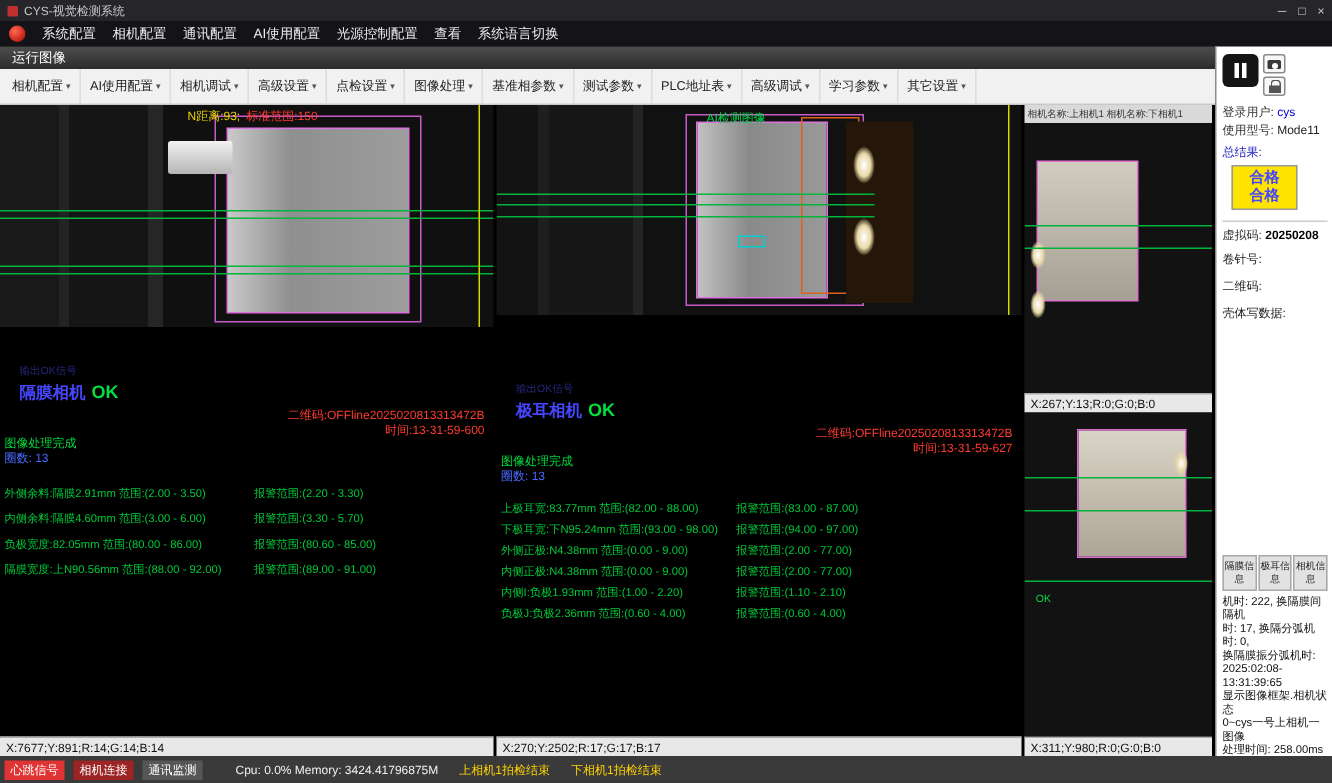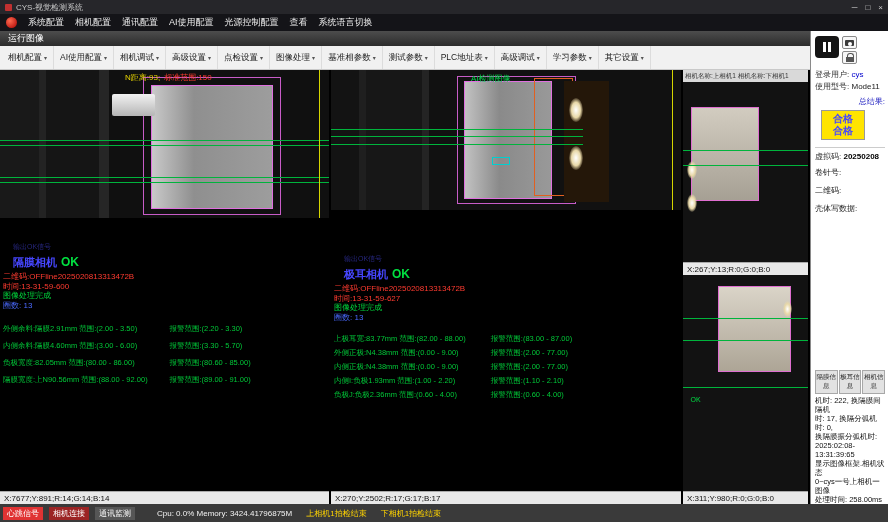--- a/index.html
+++ b/index.html
@@ -59,21 +59,21 @@
           background:radial-gradient(ellipse at center,#fff 0,#e8d8a8 45%,rgba(60,40,10,0) 75%); }
   .cyan-r { left:46%; top:62%; width:18px; height:8px; border:1px solid #00cfcf; }
   .ai-label { top:3px; left:40%; color:#00d84a; font-size:8px; }
 
   .results { flex:1; padding:0 6px 0 3px; overflow:hidden; }
   .results .sig { color:#26267e; font-size:7px; margin-left:10px; }
   .title-row { margin-left:10px; margin-bottom:2px; }
   .cam-title { color:#4646ff; font-size:11px; font-weight:bold; }
   .okv { color:#00e040; font-size:12px; font-weight:bold; margin-left:4px; }
   .ln { font-size:8px; line-height:9.5px; }
-  .red { color:#ff3b30; } .grn { color:#00d83c; } .blu { color:#4a6aff; }
+  .red { color:#ff3b30;text-align:right; } .grn { color:#00d83c; } .blu { color:#4a6aff; }
   .rows { margin-top:10px; }
   .mrow { display:flex; color:#00c838; font-size:7.5px; }
   .rows-l .mrow { line-height:17px; } .rows-l .m { flex:0 0 52%; }
   .rows-r .mrow { line-height:14px; } .rows-r .m { flex:0 0 46%; }
   .pad-l { padding-top:24px; } .pad-r { padding-top:44px; }
 
   .coord { height:13px; background:#e8e8e8; color:#111; font-size:8px;
            display:flex; align-items:center; padding-left:4px; border-top:1px solid #aaa; }
 
   .thumbcol { width:125px; display:flex; flex-direction:column; }
@@ -99,21 +99,21 @@
   .mini-btn { width:15px; height:13px; border:1px solid #8a8a8a; background:#f7f7f7; position:relative; border-radius:2px; }
   .cam-ic::before { content:""; position:absolute; inset:3px 2px 2px 2px; background:#3a3a3a; border-radius:1px; }
   .cam-ic::after { content:""; position:absolute; width:4px; height:4px; border-radius:50%;
                    background:#fff; top:5px; left:5px; }
   .lock-ic::before { content:""; position:absolute; top:1px; left:4px; width:5px; height:5px;
                      border:1px solid #555; border-bottom:none; border-radius:3px 3px 0 0; }
   .lock-ic::after { content:""; position:absolute; top:5px; left:3px; width:8px; height:5px; background:#555; }
   .sb-line { line-height:12px; white-space:nowrap; }
   .sb-label { color:#333; }
   .sb-val-blue { color:#0000cc; }
-  .sb-result-label { color:#2020c0; margin-top:3px;text-align:right; }
+  .sb-result-label { color:#2020c0; margin-top:3px; }
   .result-box { width:44px; min-height:30px; border:1px solid #999; text-align:center;
                 padding:2px 0; margin:2px 0 4px 6px; }
   .result-box div { font-size:10px; font-weight:bold; line-height:12px; }
   .sb-div { border-top:1px solid #ccc; margin:3px 0; }
   .vcode-val { font-weight:bold; color:#000; }
   .sb-gap { flex:1; }
   .sb-tabs { display:flex; gap:1px; margin-bottom:2px; }
   .sb-tab { flex:1; font-size:6.5px; text-align:center; padding:2px 0;
             background:#e2e2e2; border:1px solid #a8a8a8; color:#222; cursor:default; }
   .sb-info { font-size:7.5px; line-height:9px; color:#111; white-space:pre-line; }
@@ -280,20 +280,24 @@
             <div class="ln red">二维码:OFFline2025020813313472B</div>
             <div class="ln red">时间:13-31-59-627</div>
             <div class="ln grn">图像处理完成</div>
             <div class="ln blu">圈数: 13</div>
             <div class="rows rows-r">
               <div class="mrow">
                   <span class="m">上极耳宽:83.77mm 范围:(82.00 - 88.00)</span>
                   <span class="a">报警范围:(83.00 - 87.00)</span>
                 </div>
               <div class="mrow">
+                  <span class="m">下极耳宽:下N95.24mm 范围:(93.00 - 98.00)</span>
+                  <span class="a">报警范围:(94.00 - 97.00)</span>
+                </div>
+              <div class="mrow">
                   <span class="m">外侧正极:N4.38mm 范围:(0.00 - 9.00)</span>
                   <span class="a">报警范围:(2.00 - 77.00)</span>
                 </div>
               <div class="mrow">
                   <span class="m">内侧正极:N4.38mm 范围:(0.00 - 9.00)</span>
                   <span class="a">报警范围:(2.00 - 77.00)</span>
                 </div>
               <div class="mrow">
                   <span class="m">内侧I:负极1.93mm 范围:(1.00 - 2.20)</span>
                   <span class="a">报警范围:(1.10 - 2.10)</span>

